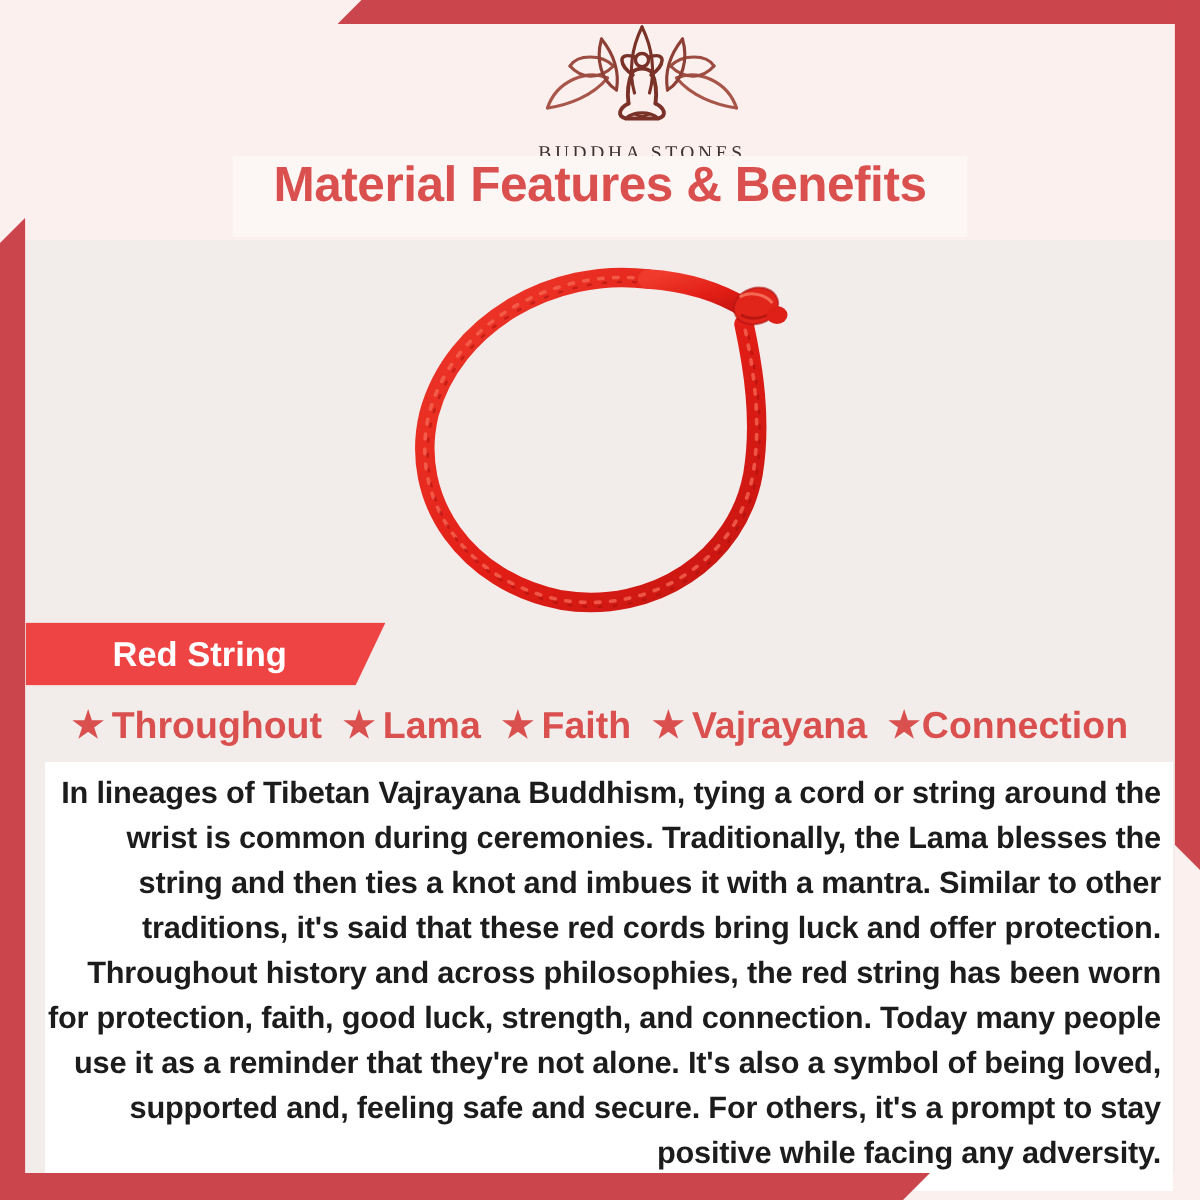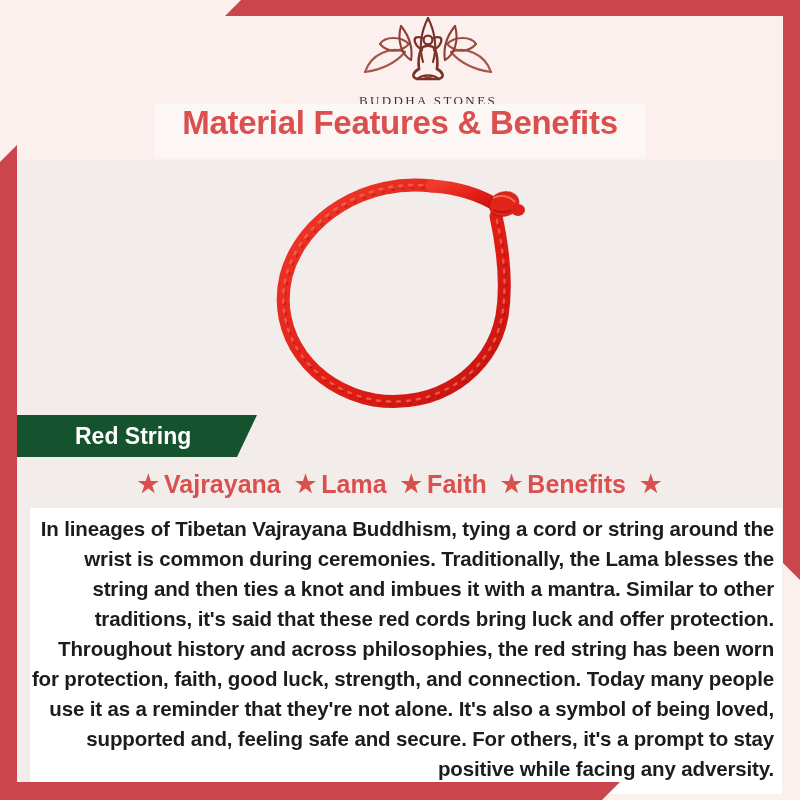--- a/index.html
+++ b/index.html
@@ -137,21 +137,21 @@
   }
   .product-svg { display: block; }
 
   
   .label-banner {
     position: absolute;
     left: 17px;
     top: 415px;
     width: 240px;
     height: 42px;
-    background: #14532d;
+    background: #ef4444;
     clip-path: polygon(0 0, 100% 0, calc(100% - 20px) 100%, 0 100%);
     z-index: 7;
     display: flex;
     align-items: center;
   }
   .label-text {
     color: #ffffff;
     font-size: 23px;
     font-weight: bold;
     padding-left: 58px;
@@ -309,36 +309,37 @@
     </span>
   </div>
 
   <div class="label-banner">
     <span class="label-text">Red String</span>
   </div>
 
   <div class="features">
     <span class="feature">
       <span class="star">★</span>
+      <span>Throughout</span>
+    </span>
+    <span class="feature">
+      <span class="star">★</span>
+      <span>Lama</span>
+    </span>
+    <span class="feature">
+      <span class="star">★</span>
+      <span>Faith</span>
+    </span>
+    <span class="feature">
+      <span class="star">★</span>
       <span>Vajrayana</span>
     </span>
-    <span class="feature">
-      <span class="star">★</span>
-      <span>Lama</span>
-    </span>
-    <span class="feature">
-      <span class="star">★</span>
-      <span>Faith</span>
-    </span>
-    <span class="feature">
-      <span class="star">★</span>
-      <span>Benefits</span>
-    </span>
     <span class="feature tight">
       <span class="star">★</span>
+      <span>Connection</span>
     </span>
   </div>
 
   <div class="body-box">
     <p class="body-text">In lineages of Tibetan Vajrayana Buddhism, tying a cord or string around the wrist is common during ceremonies. Traditionally, the Lama blesses the string and then ties a knot and imbues it with a mantra. Similar to other traditions, it's said that these red cords bring luck and offer protection. Throughout history and across philosophies, the red string has been worn for protection, faith, good luck, strength, and connection. Today many people use it as a reminder that they're not alone. It's also a symbol of being loved, supported and, feeling safe and secure. For others, it's a prompt to stay positive while facing any adversity.</p>
   </div>
 
 </div>
 
 </body></html>

